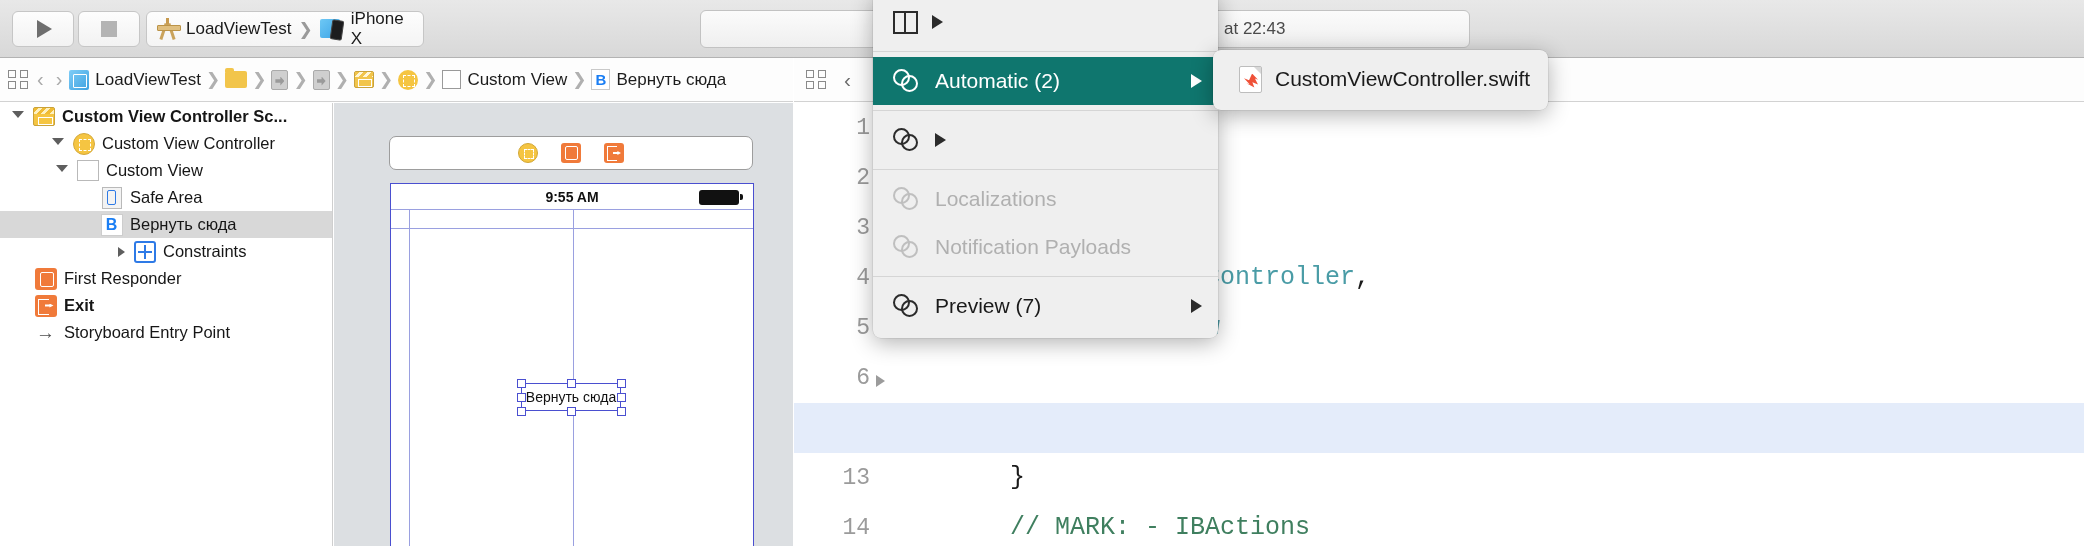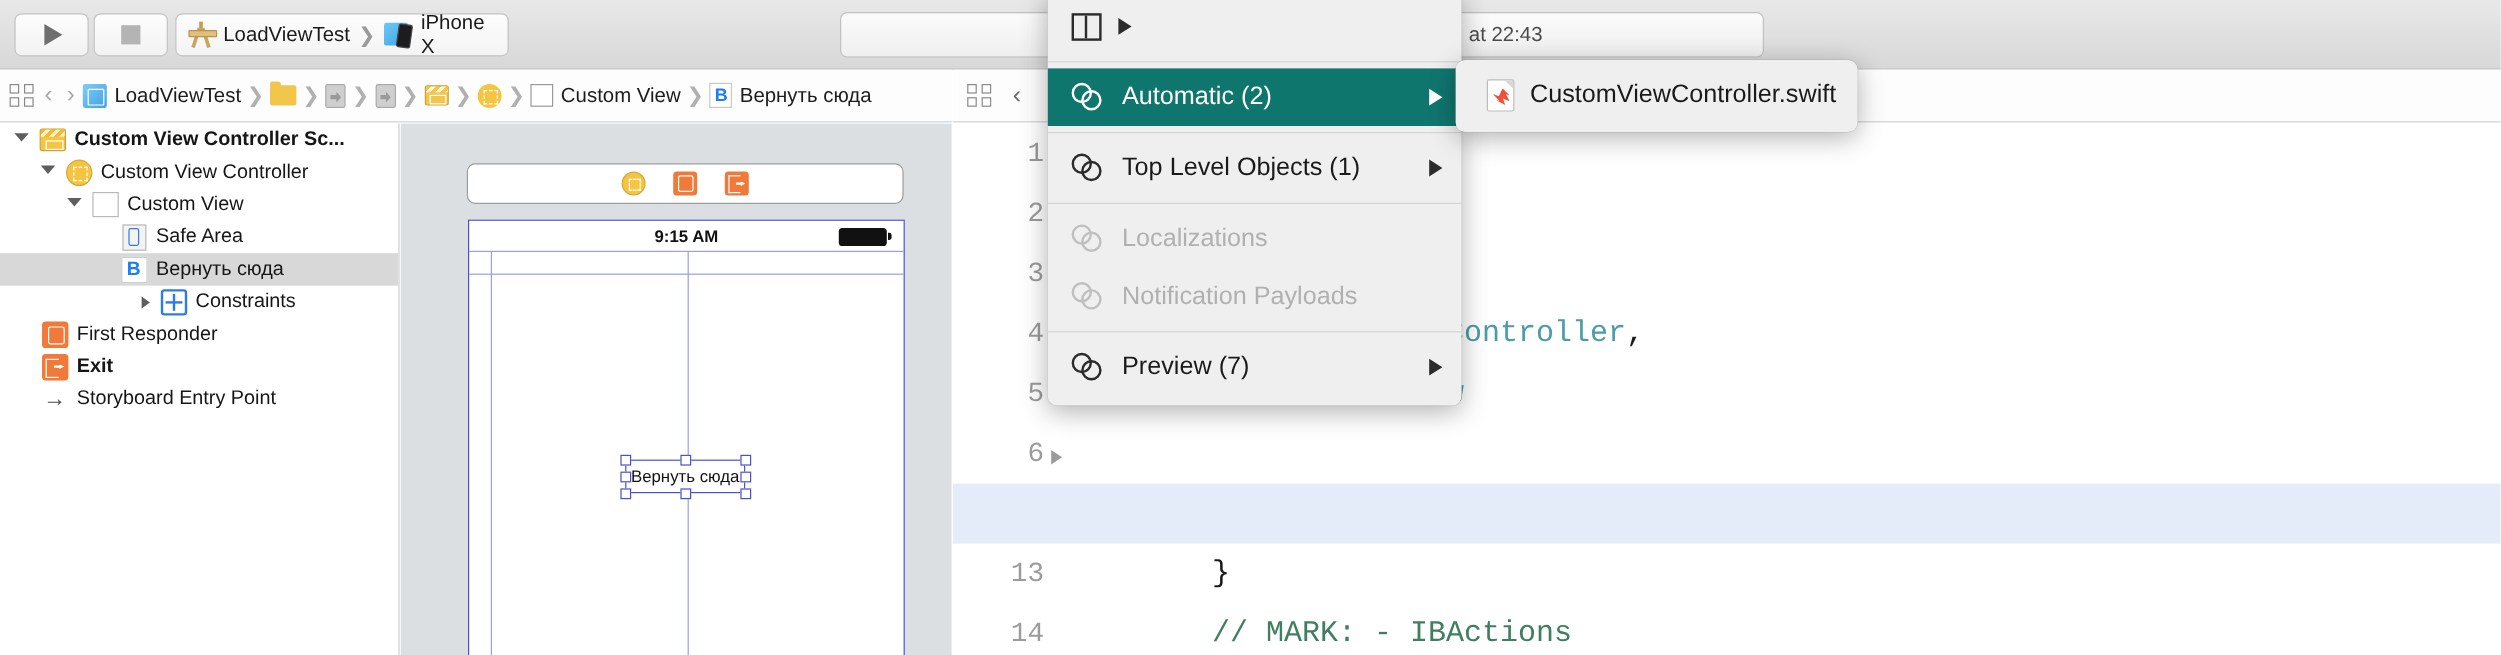--- a/index.html
+++ b/index.html
@@ -390,21 +390,21 @@
 
     <div class="row bold" style="padding-left:12px;">
       <span class="disc open"></span>
       <span style="width:8px"></span>
       <span class="ic">
           <span class="ic-vc"></span>
         </span>
       <span>Custom View Controller Sc...</span>
     </div>
 
-    <div class="row" style="padding-left:34px;">
+    <div class="row" style="padding-left:52px;">
       <span class="disc open"></span>
       <span style="width:8px"></span>
       <span class="ic">
           <span class="ic-circ"></span>
         </span>
       <span>Custom View Controller</span>
     </div>
 
     <div class="row" style="padding-left:56px;">
       <span class="disc open"></span>
@@ -465,21 +465,21 @@
   <div class="canvas">
 
     <div class="ib-toolbar">
       <span class="ibt-circ"></span>
       <span class="ibt-fr"></span>
       <span class="ibt-ex"></span>
     </div>
 
     <div class="device-frame">
       <div class="dev-status">
-        <span>9:15 AM</span>
+        <span>9:55 AM</span>
         <span class="battery"></span>
       </div>
       <div class="guide-v" style="left:18px;"></div>
       <div class="guide-v" style="left:182px;"></div>
       <div class="guide-h" style="top:44px;"></div>
 
       <div class="sel-label">
         <span>Вернуть сюда</span>
       </div>
       <div class="handle" style="left:126px;top:195px;"></div>
@@ -551,21 +551,20 @@
       <span class="arrow"></span>
     </div>
 
     <div class="msep"></div>
 
     <div class="mi">
       <span class="ico-ven">
           <b></b>
           <i></i>
         </span>
-      <span class="lbl">Top Level Objects (1)</span>
       <span class="arrow"></span>
     </div>
 
     <div class="msep"></div>
 
     <div class="mi dis">
       <span class="ico-ven">
           <b></b>
           <i></i>
         </span>

